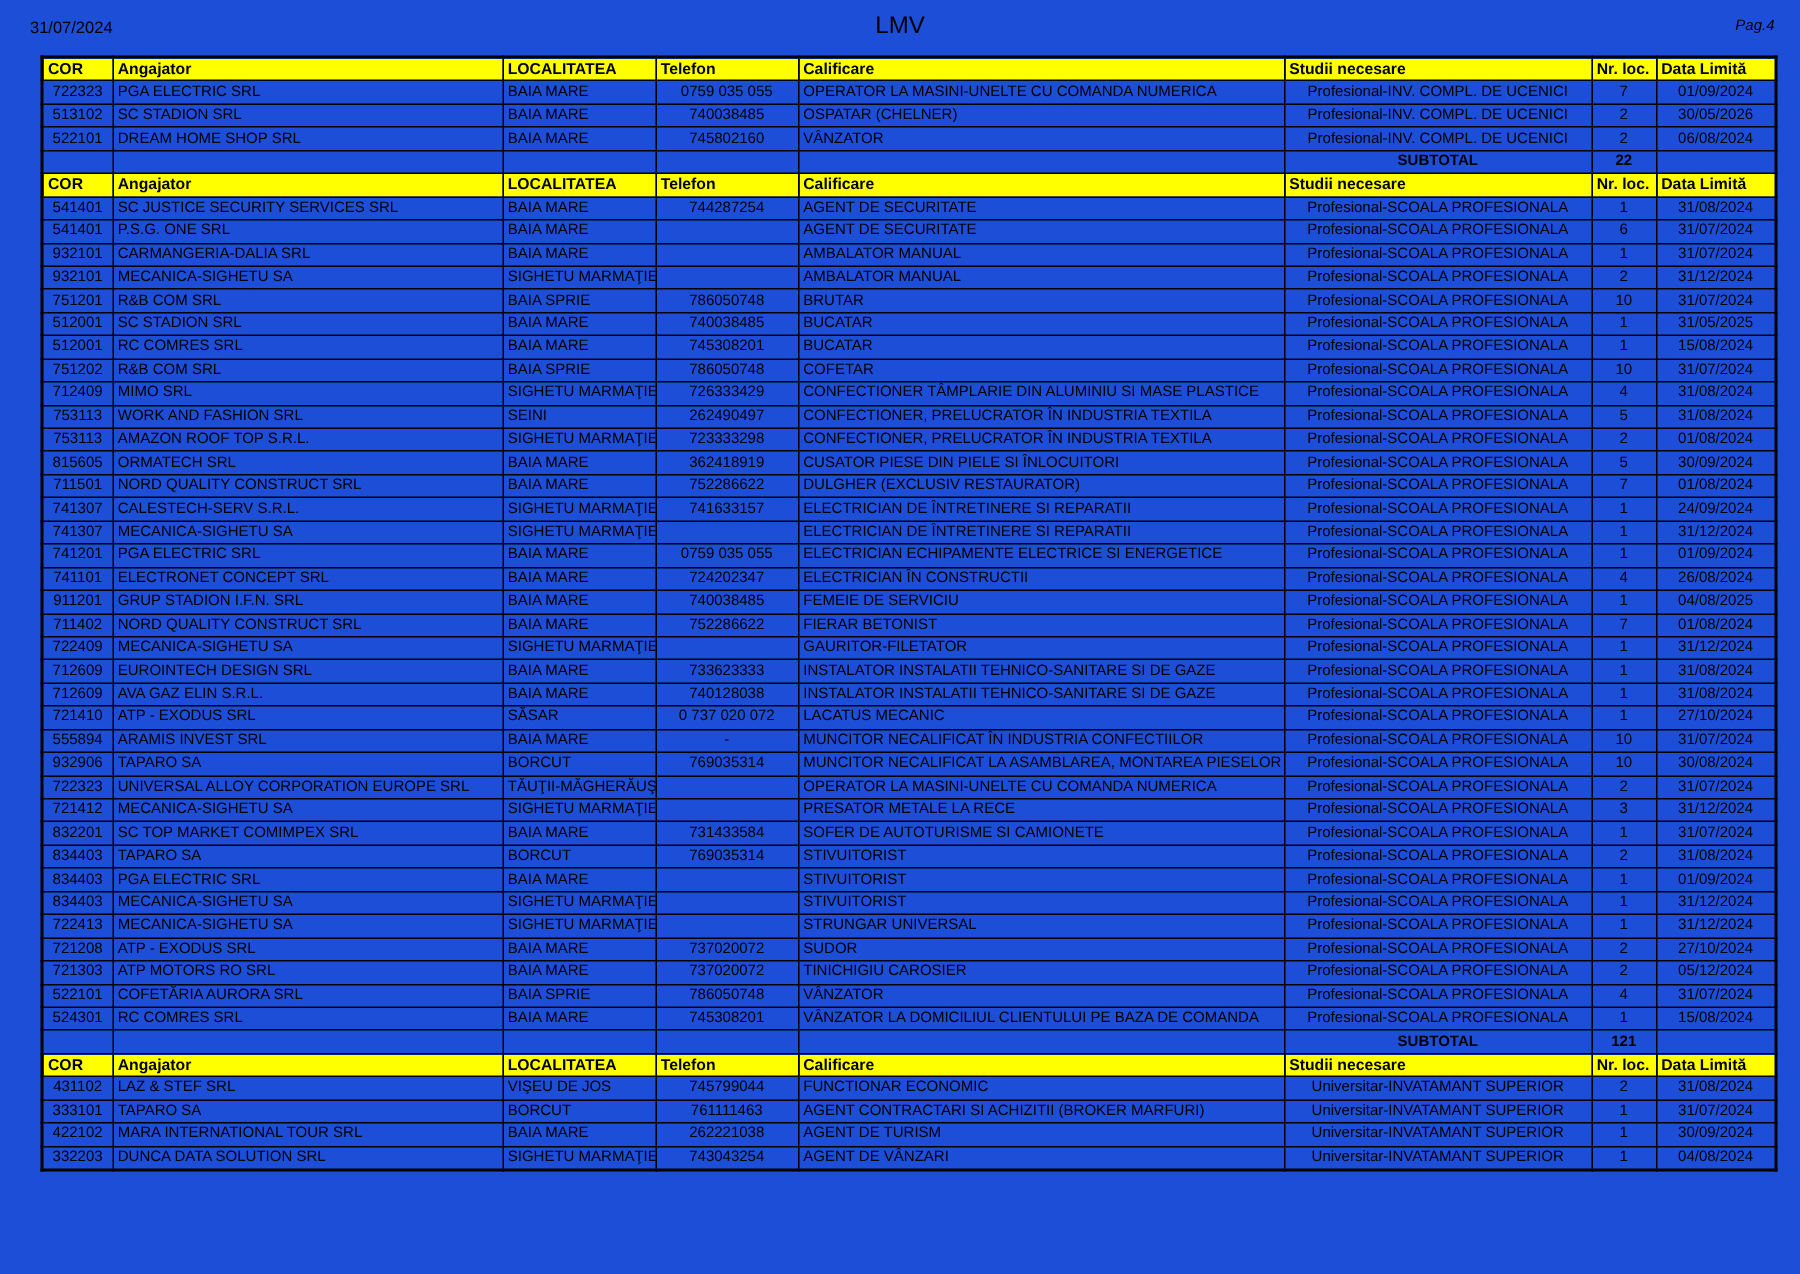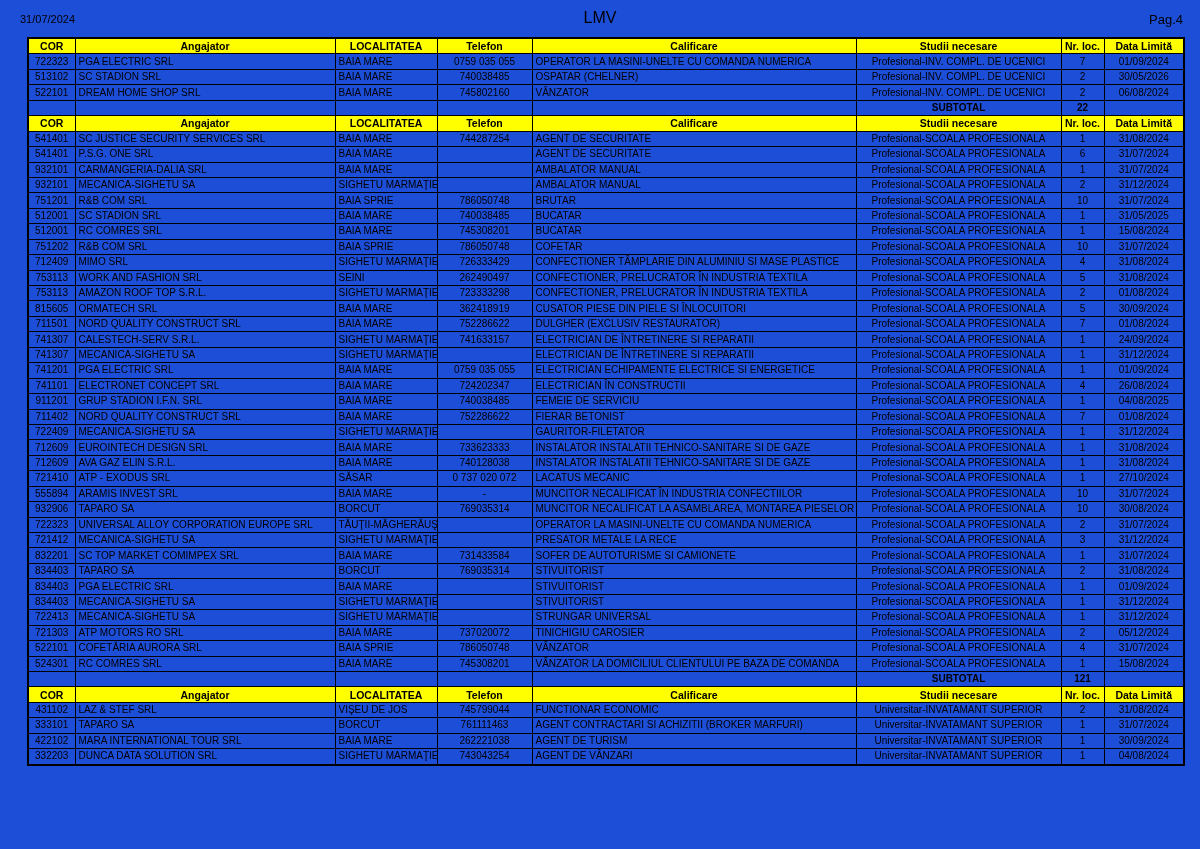--- a/index.html
+++ b/index.html
@@ -28,22 +28,23 @@
     top: 9px;
     width: 100%;
     text-align: center;
     font-size: 16px;
     color: #000;
   }
   .topbar-page {
     position: absolute;
     right: 17px;
     top: 12px;
-    font-size: 13px;
+    font-size: 10px;
     color: #000;
+    font-style: italic;
   }
   table.lmv {
     position: absolute;
     left: 27px;
     top: 37px;
     width: 1156px;
     border-collapse: collapse;
     table-layout: fixed;
     border: 2px solid #000;
   }
@@ -53,21 +54,21 @@
     padding: 0 3px;
     font-size: 10px;
     line-height: 14px;
     color: #000;
     overflow: hidden;
     white-space: nowrap;
     vertical-align: middle;
   }
   table.lmv th {
     font-weight: bold;
-    text-align: center;
+    text-align: left;
     font-size: 10.5px;
   }
   .al { text-align: left; }
   .ac { text-align: center; }
   .bold { font-weight: bold; }
 </style>
 </head>
 <body>
 
 <div id="page">
@@ -461,20 +462,30 @@
           <td class="ac">722413</td>
           <td class="al">MECANICA-SIGHETU SA</td>
           <td class="al">SIGHETU MARMAŢIEI</td>
           <td class="ac"></td>
           <td class="al">STRUNGAR UNIVERSAL</td>
           <td class="ac">Profesional-SCOALA PROFESIONALA</td>
           <td class="ac">1</td>
           <td class="ac">31/12/2024</td>
         </tr>
         <tr>
+          <td class="ac">721208</td>
+          <td class="al">ATP - EXODUS SRL</td>
+          <td class="al">BAIA MARE</td>
+          <td class="ac">737020072</td>
+          <td class="al">SUDOR</td>
+          <td class="ac">Profesional-SCOALA PROFESIONALA</td>
+          <td class="ac">2</td>
+          <td class="ac">27/10/2024</td>
+        </tr>
+        <tr>
           <td class="ac">721303</td>
           <td class="al">ATP MOTORS RO SRL</td>
           <td class="al">BAIA MARE</td>
           <td class="ac">737020072</td>
           <td class="al">TINICHIGIU CAROSIER</td>
           <td class="ac">Profesional-SCOALA PROFESIONALA</td>
           <td class="ac">2</td>
           <td class="ac">05/12/2024</td>
         </tr>
         <tr>

